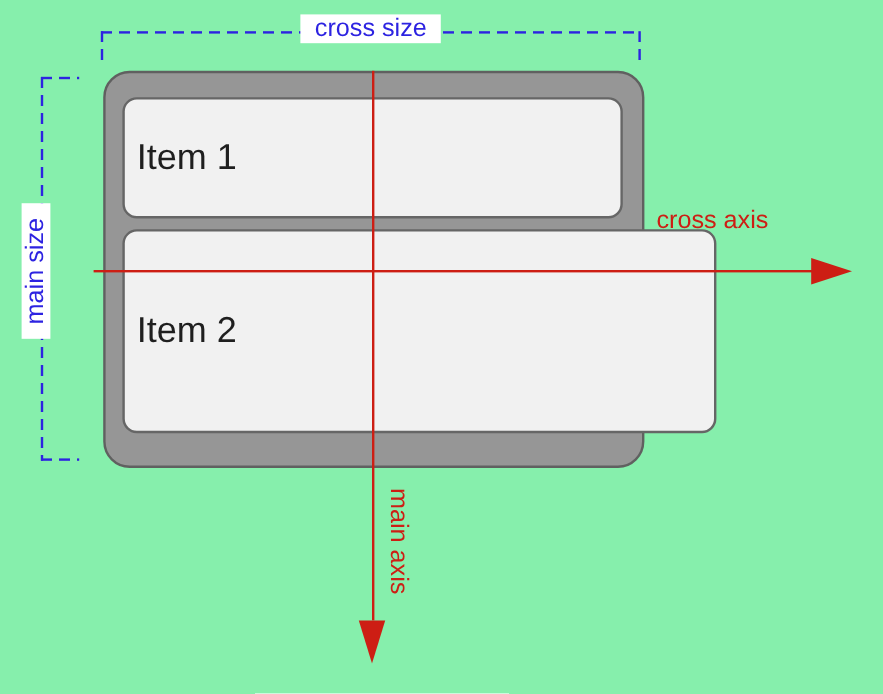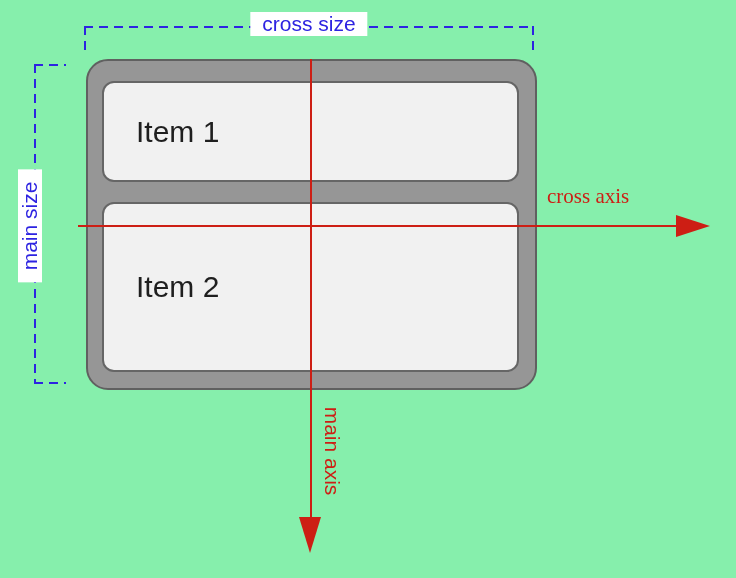--- a/index.html
+++ b/index.html
@@ -23,26 +23,26 @@
     box-sizing: border-box;
   }
   .flex-item {
     position: absolute;
     background: #f1f1f1;
     border: 2px solid #666666;
     border-radius: 12px;
     box-sizing: border-box;
     display: flex;
     align-items: center;
-    padding-left: 32px;
+    padding-left: 10px;
     font-size: 30px;
     color: #1f1f1f;
   }
   .item1 { left: 102px; top: 81px;  width: 417px; height: 101px; }
-  .item2 { left: 102px; top: 202px; width: 417px; height: 170px; }
+  .item2 { left: 102px; top: 191px; width: 495px; height: 170px; }
 
   
   .dash-h {
     position: absolute; height: 2px;
     background: repeating-linear-gradient(to right, #2d23e1 0 9px, transparent 9px 15px);
   }
   .dash-v {
     position: absolute; width: 2px;
     background: repeating-linear-gradient(to bottom, #2d23e1 0 9px, transparent 9px 15px);
   }
@@ -86,21 +86,21 @@
     border-left: 11px solid transparent;
     border-right: 11px solid transparent;
     border-top: 36px solid #cd1e14;
   }
   .axis-label {
     position: absolute;
     color: #cd1e14;
     font-size: 21px;
     white-space: nowrap;
   }
-  .cross-axis-label { left: 547px; top: 184px; font-family: Liberation Serif, serif; }
+  .cross-axis-label { left: 547px; top: 172px; }
   .main-axis-label  { left: 332px; top: 451px; transform: translate(-50%,-50%) rotate(90deg); }
 </style>
 </head>
 <body>
 
 <div class="stage">
 
   <div class="dash-h cs-line"></div>
   <div class="dash-v cs-tick-l"></div>
   <div class="dash-v cs-tick-r"></div>

